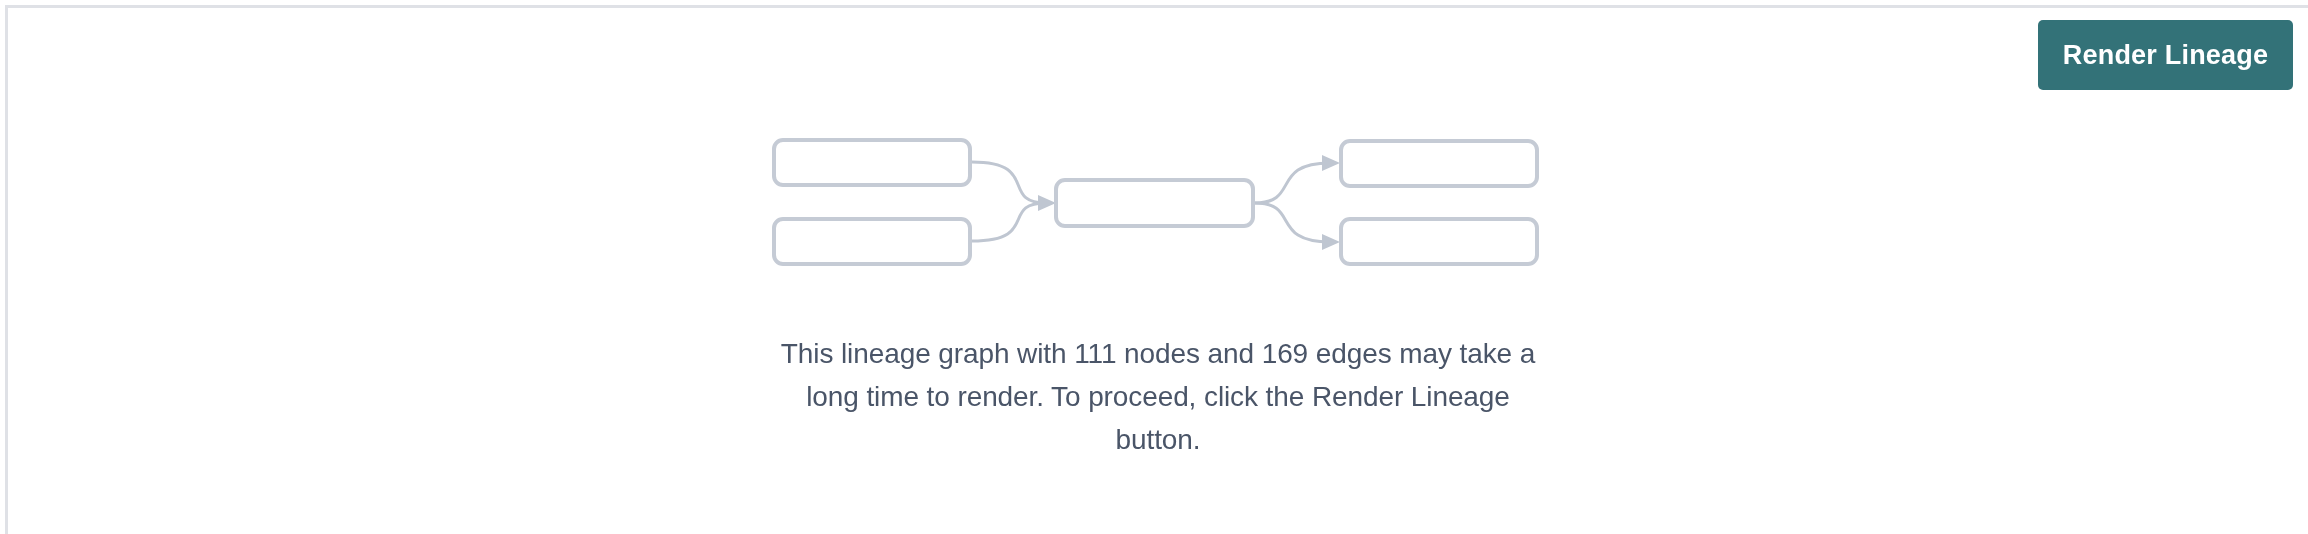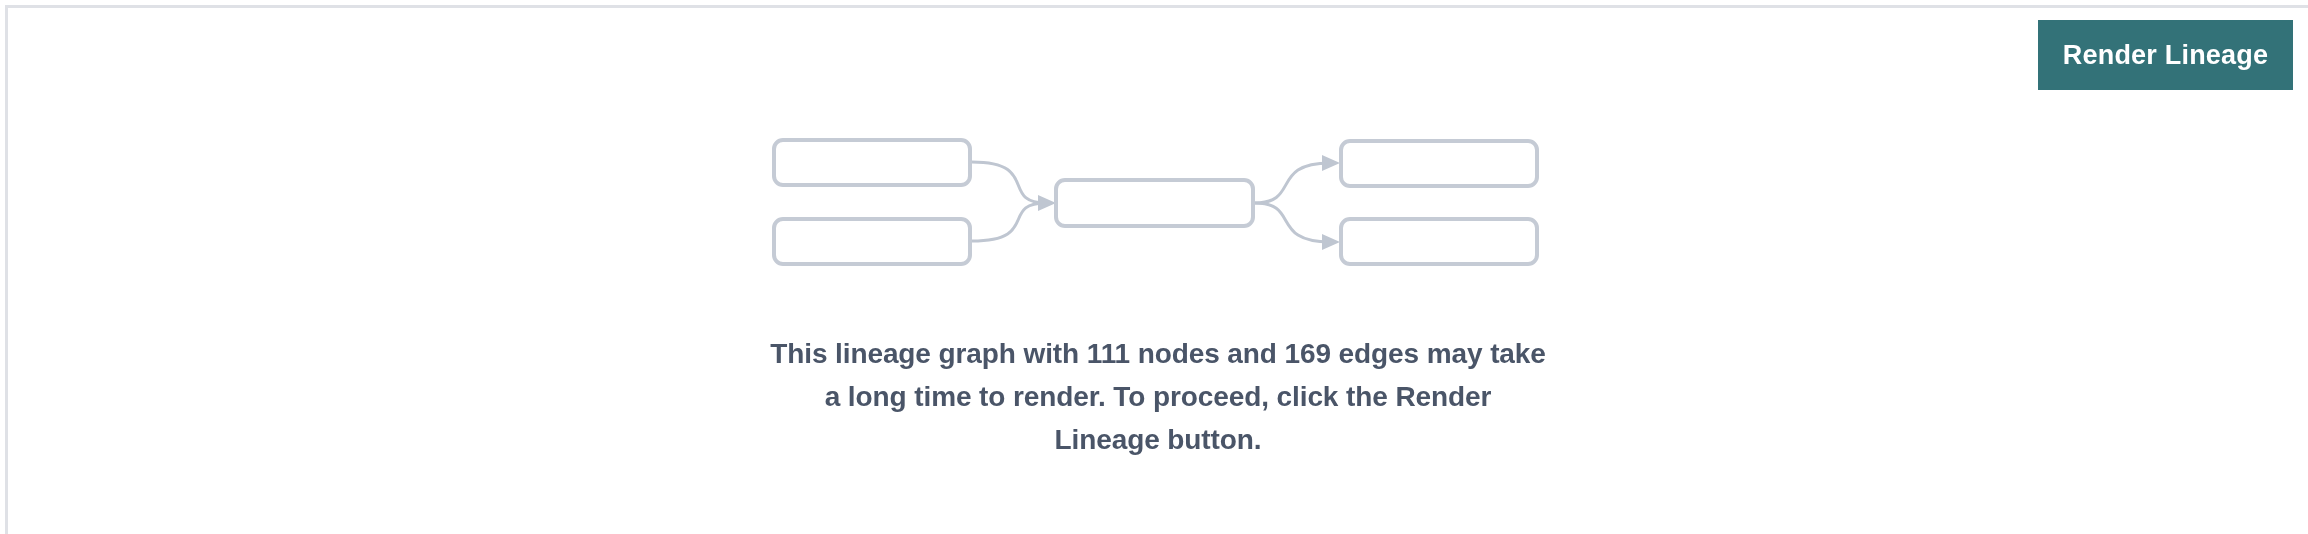--- a/index.html
+++ b/index.html
@@ -40,21 +40,21 @@
   
   .render-button {
     position: absolute;
     left: 2038px;
     top: 20px;
     width: 255px;
     height: 70px;
     background: #337278;
     color: #ffffff;
     border: none;
-    border-radius: 0;
+    border-radius: 5px;
     font-family: "Liberation Sans", sans-serif;
     font-size: 27px;
     font-weight: bold;
     letter-spacing: 0.2px;
     cursor: pointer;
     display: flex;
     align-items: center;
     justify-content: center;
     line-height: 1;
   }
@@ -91,21 +91,21 @@
   
   .warning-message {
     position: absolute;
     left: 770px;
     top: 332px;
     width: 776px;
     text-align: center;
     color: #4a5568;
     font-family: "Liberation Sans", sans-serif;
     font-size: 28px;
-    font-weight: bold;
+    font-weight: normal;
     line-height: 43px;
     letter-spacing: -0.1px;
   }
 </style>
 </head>
 <body>
 
 <div id="app-root">
 
   <div class="border-top"></div>

